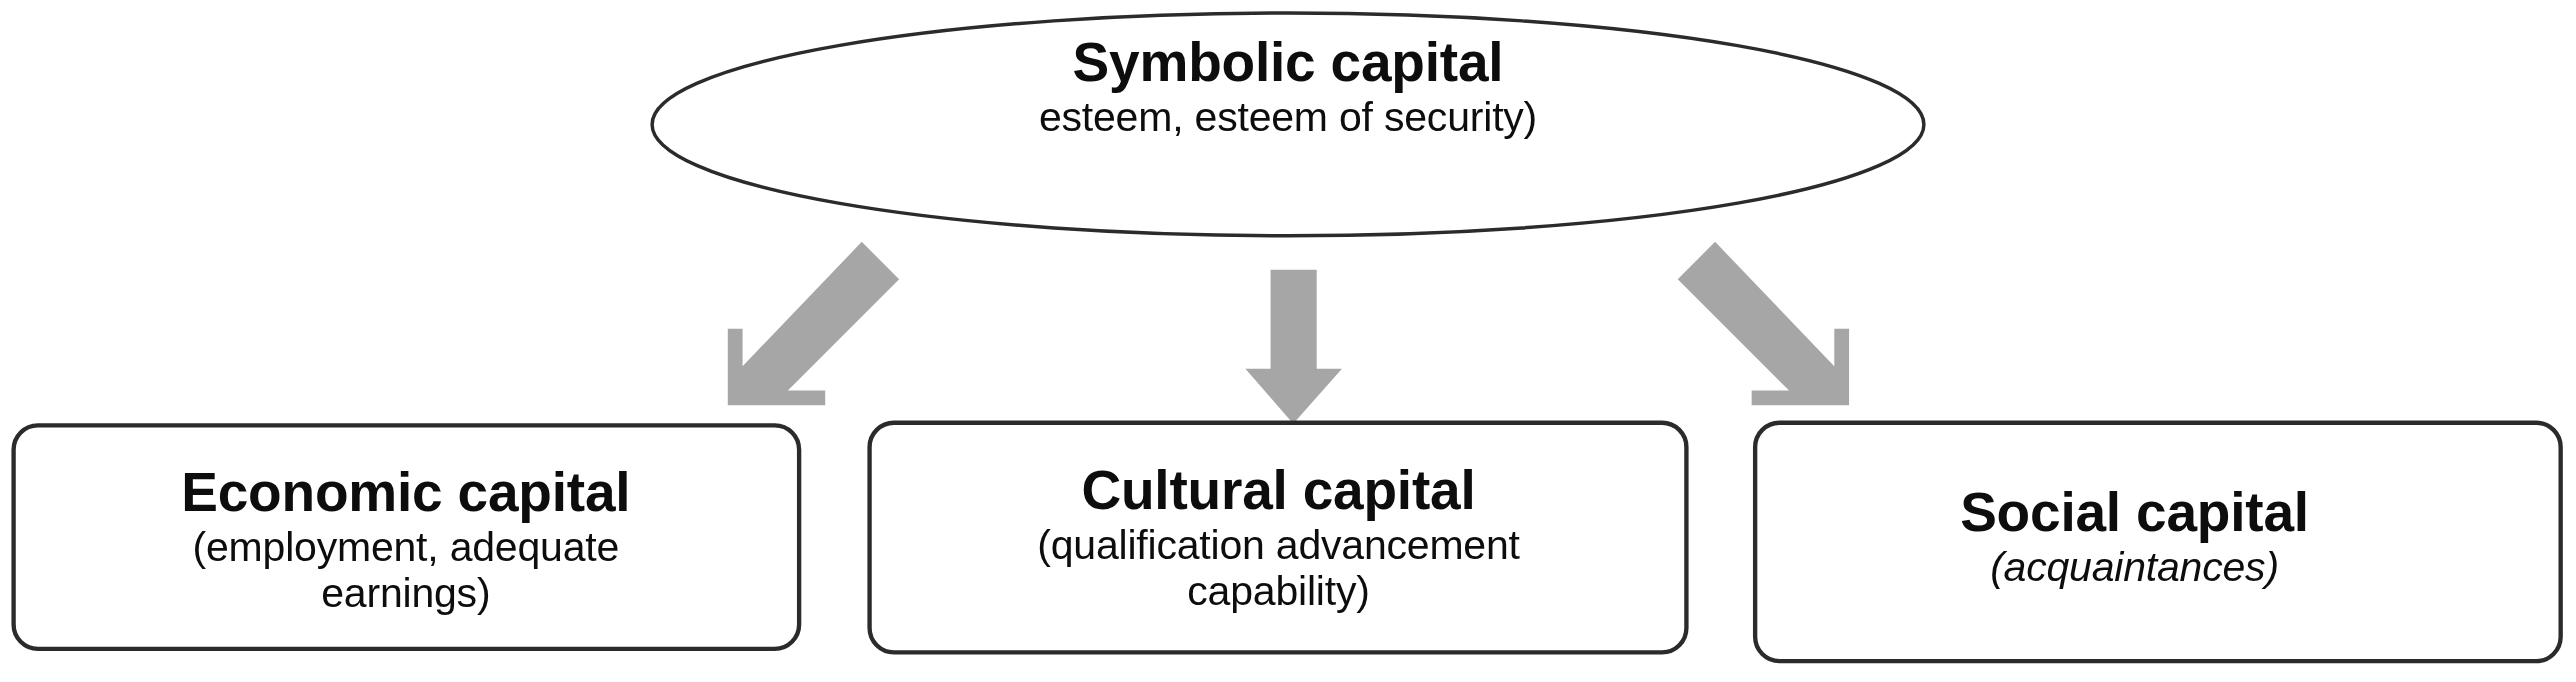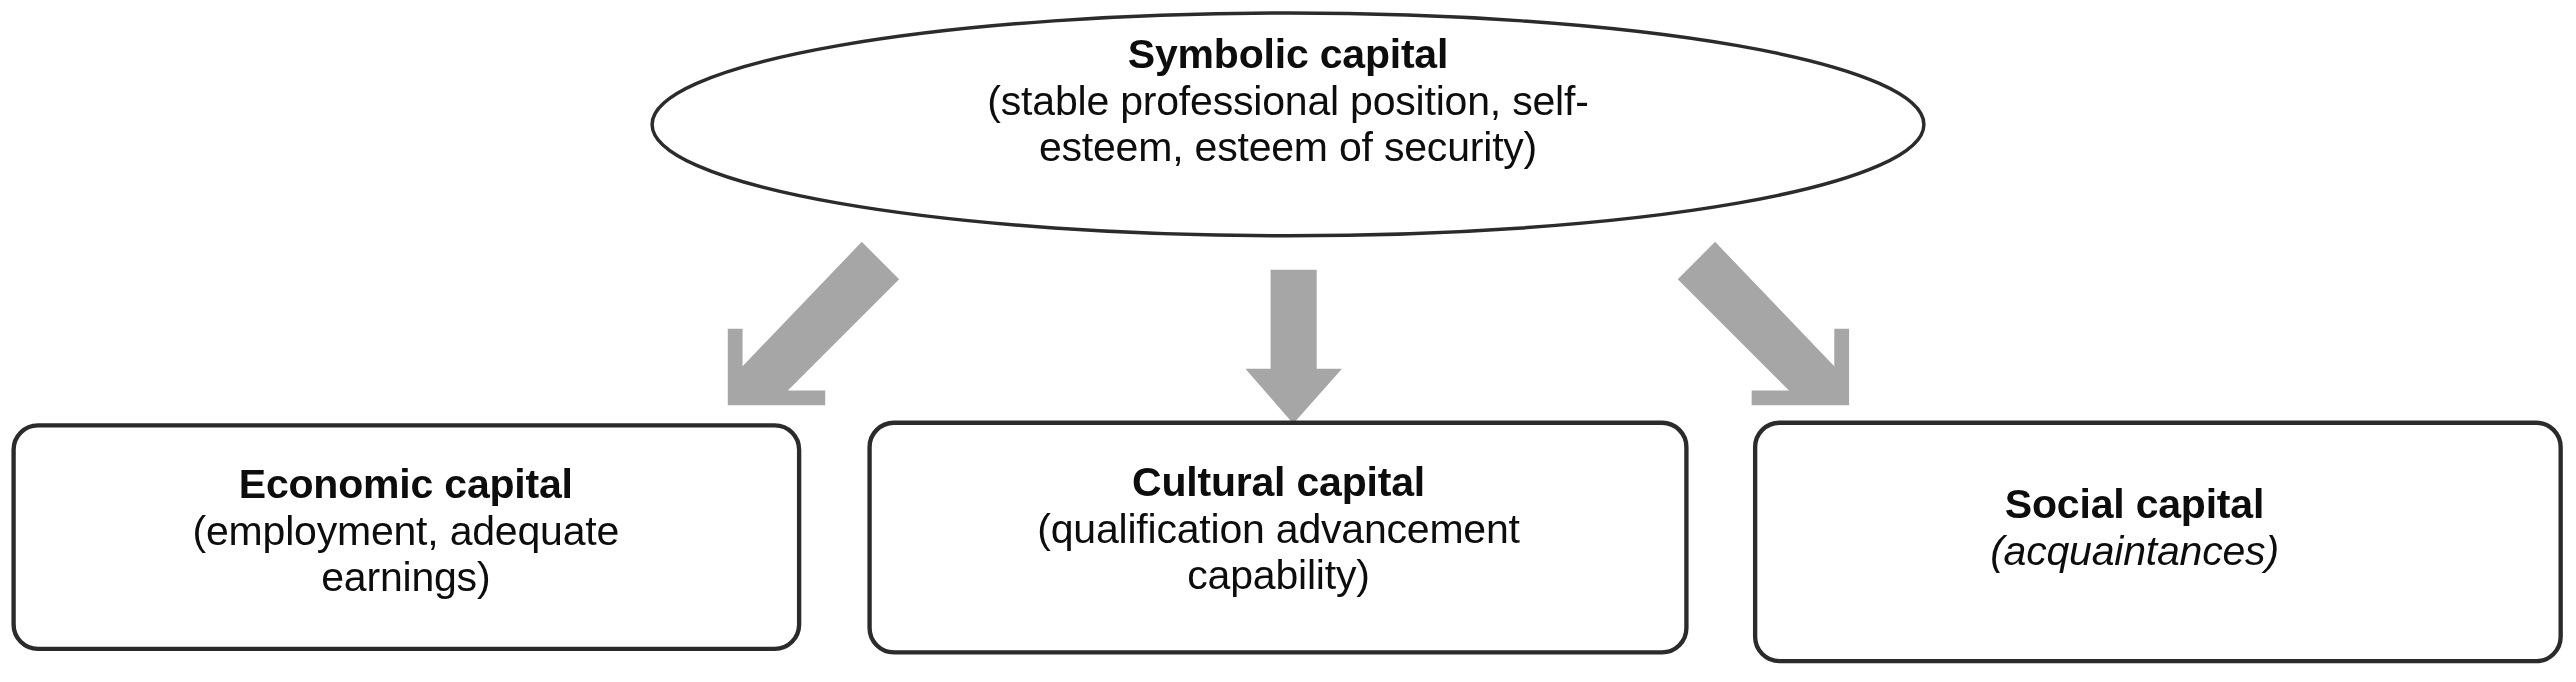--- a/index.html
+++ b/index.html
@@ -35,21 +35,21 @@
     position: absolute;
     text-align: center;
     color: #0d0d0d;
     line-height: 1.14;
     letter-spacing: -0.2px;
     -moz-osx-font-smoothing: grayscale;
   }
   .node-title {
     display: block;
     font-weight: bold;
-    font-size: 41px;
+    font-size: 55px;
     white-space: nowrap;
   }
   .node-sub {
     display: block;
     font-weight: normal;
     font-size: 41px;
   }
 
   
   #root-text {
@@ -114,21 +114,20 @@
 
     <rect x="15" y="489" width="903" height="257" rx="28" ry="28" fill="#ffffff" stroke="#2b2b2b" stroke-width="5"></rect>
 
     <rect x="999" y="486" width="939" height="264" rx="28" ry="28" fill="#ffffff" stroke="#2b2b2b" stroke-width="5"></rect>
 
     <rect x="2017" y="486" width="926" height="274" rx="28" ry="28" fill="#ffffff" stroke="#2b2b2b" stroke-width="5"></rect>
   </svg>
 
   <div id="root-text" class="node-text">
     <span class="node-title">Symbolic capital</span>
-    <span class="node-sub">(stable professional position, self-</span>
     <span class="node-sub">esteem, esteem of security)</span>
   </div>
 
   <div id="leaf-text-0" class="node-text">
     <span class="node-title">Economic capital</span>
     <span class="node-sub">(employment, adequate</span>
     <span class="node-sub">earnings)</span>
   </div>
 
   <div id="leaf-text-1" class="node-text">

